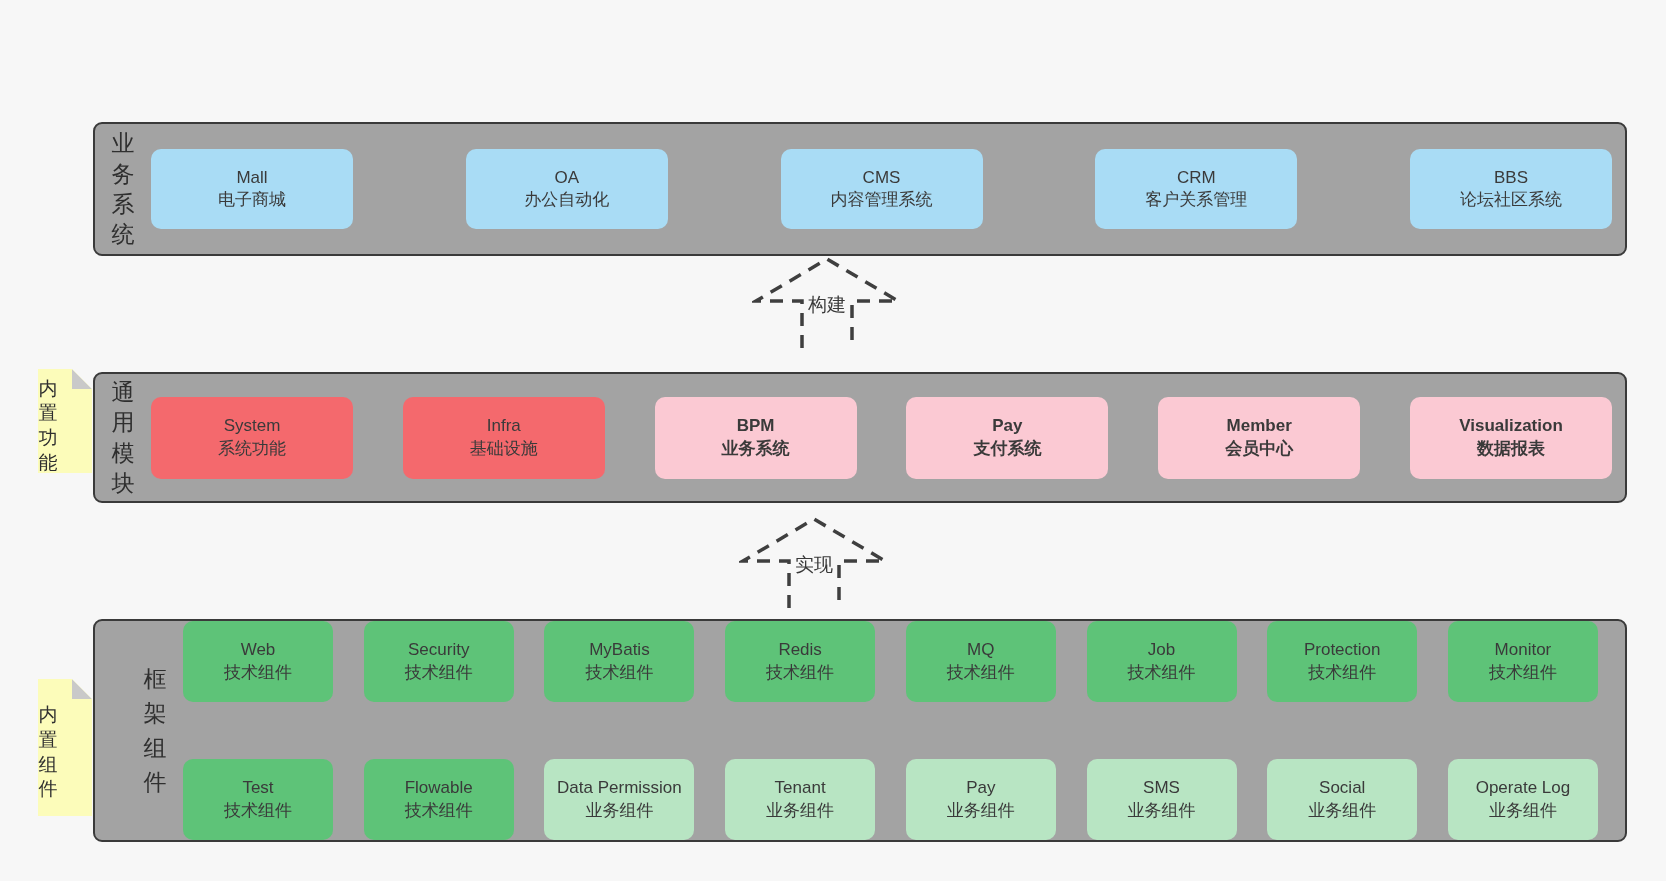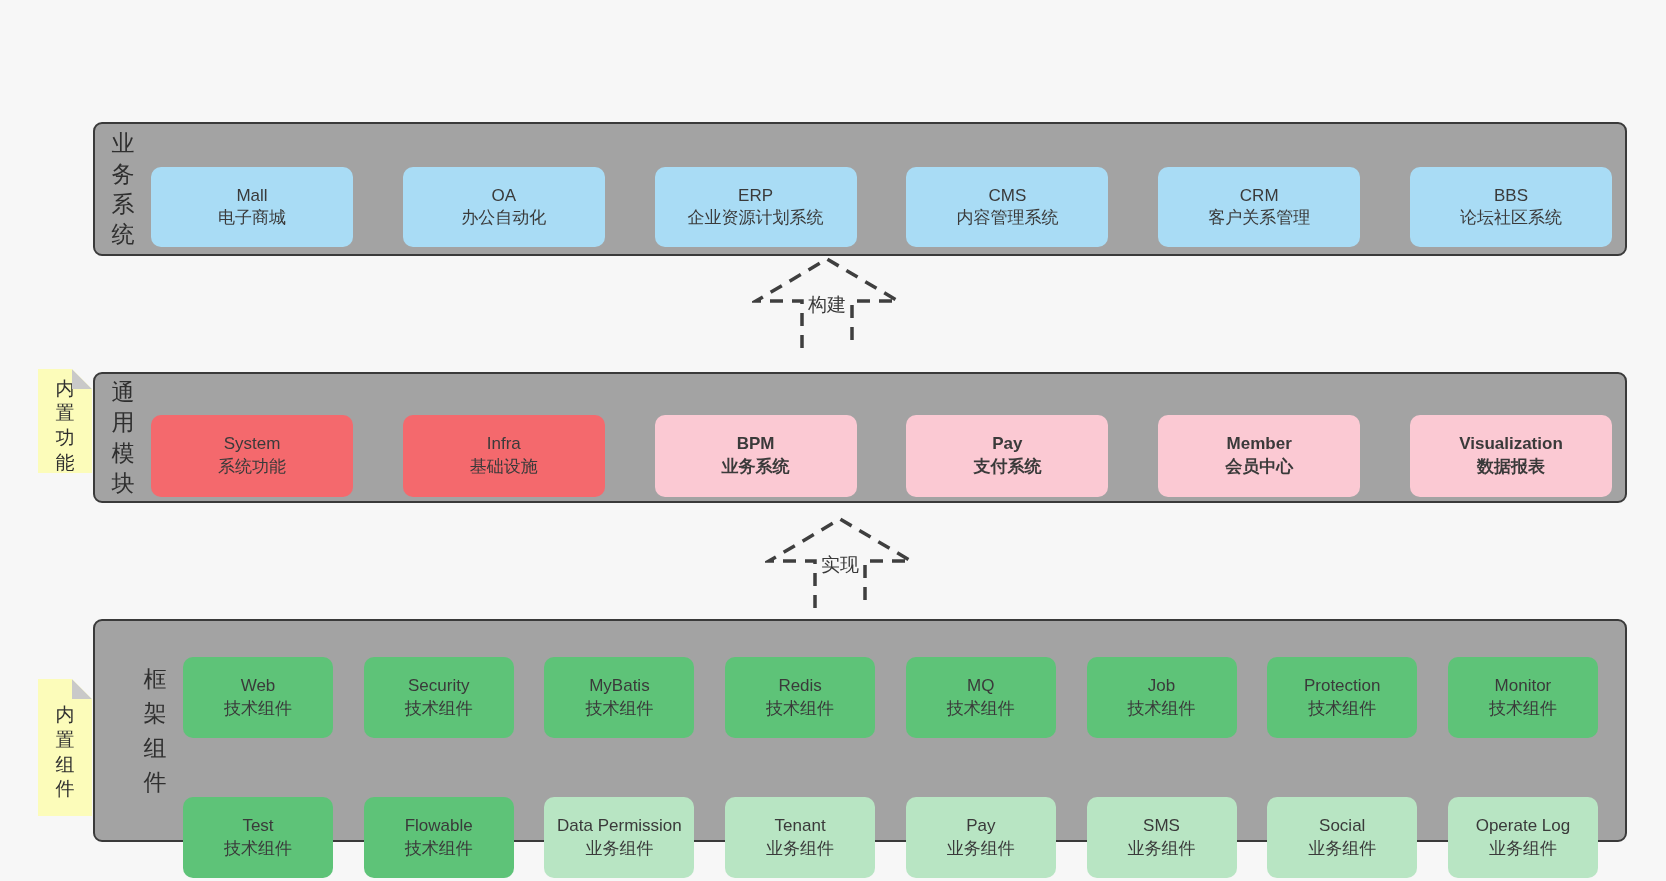--- a/index.html
+++ b/index.html
@@ -52,59 +52,58 @@
   .rows-col .boxes-row { flex:0 0 auto; padding:0; }
 
   
   .box {
     display:flex; flex-direction:column; align-items:center; justify-content:center;
     border-radius:10px;
     text-align:center;
     font-size:17px; line-height:1.32;
     box-sizing:border-box;
     padding:4px 6px;
-    margin-top:36px;
   }
   .box-lg { width:202px; height:80px; }
   .panel-modules .box-lg { height:82px; }
   .box-sm { width:150px; height:81px; }
 
   .blue        { background:#a9dcf5; }
   .red         { background:#f4696d; }
   .pink        { background:#fbc9d3;font-weight:bold; }
   .green       { background:#5ec378; }
   .green-light { background:#b8e5c3; }
 
   .box-title, .box-sub { width:100%; }
 
   
   .note {
     position:absolute; left:38px; width:54px;
     background:#fcfcba;
     clip-path: polygon(0 0, calc(100% - 20px) 0, 100% 20px, 100% 100%, 0 100%);
-    display:flex; align-items:center; justify-content:center;
+    display:flex; align-items:center; 
     font-size:19px; color:#2f2f2f;
   }
   .note-modules   { top:369px; height:104px; }
   .note-framework { top:679px; height:137px; }
   .note span {
     display:block; width:1.05em;
     word-break:break-all; line-height:1.3; text-align:center;
     padding-top:10px;
   }
   .fold {
     position:absolute; top:0; right:0; width:20px; height:20px;
     background:#c9c9c9;
     clip-path: polygon(0 0, 100% 100%, 0 100%);
   }
 
   
   .arrow { position:absolute; width:150px; height:95px;text-align:center; }
   .arrow-build     { left:752px; top:255px; }
-  .arrow-implement { left:765px; top:515px; }
+  .arrow-implement { left:739px; top:515px; }
   .arrow svg { display:block; width:150px; height:95px; }
   .arrow-label {
     position:absolute; top:36px; left:50%; transform:translateX(-50%);
     background:#f7f7f7; padding:1px 4px;
     font-size:19px; color:#3a3a3a; white-space:nowrap;
   }
 </style>
 </head>
 <body>
 
@@ -126,24 +125,20 @@
     <div class="boxes-row">
       <div class="box box-lg blue">
         <div class="box-title">Mall</div>
         <div class="box-sub">电子商城</div>
       </div>
       <div class="box box-lg blue">
         <div class="box-title">OA</div>
         <div class="box-sub">办公自动化</div>
       </div>
       <div class="box box-lg blue">
-        <div class="box-title">ERP</div>
-        <div class="box-sub">企业资源计划系统</div>
-      </div>
-      <div class="box box-lg blue">
         <div class="box-title">CMS</div>
         <div class="box-sub">内容管理系统</div>
       </div>
       <div class="box box-lg blue">
         <div class="box-title">CRM</div>
         <div class="box-sub">客户关系管理</div>
       </div>
       <div class="box box-lg blue">
         <div class="box-title">BBS</div>
         <div class="box-sub">论坛社区系统</div>

